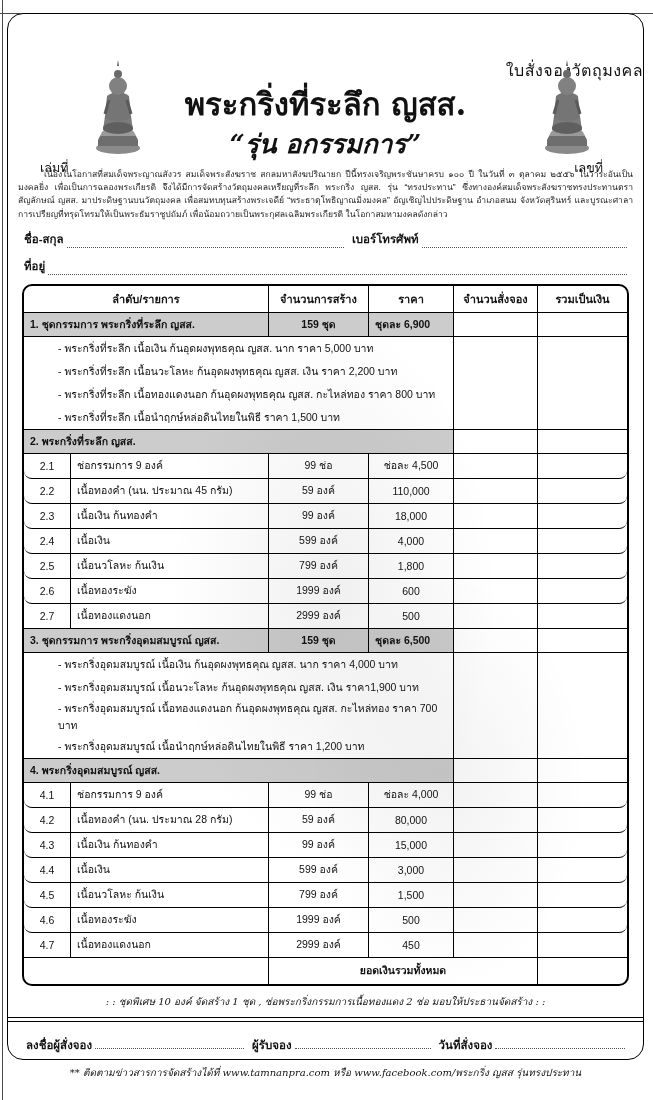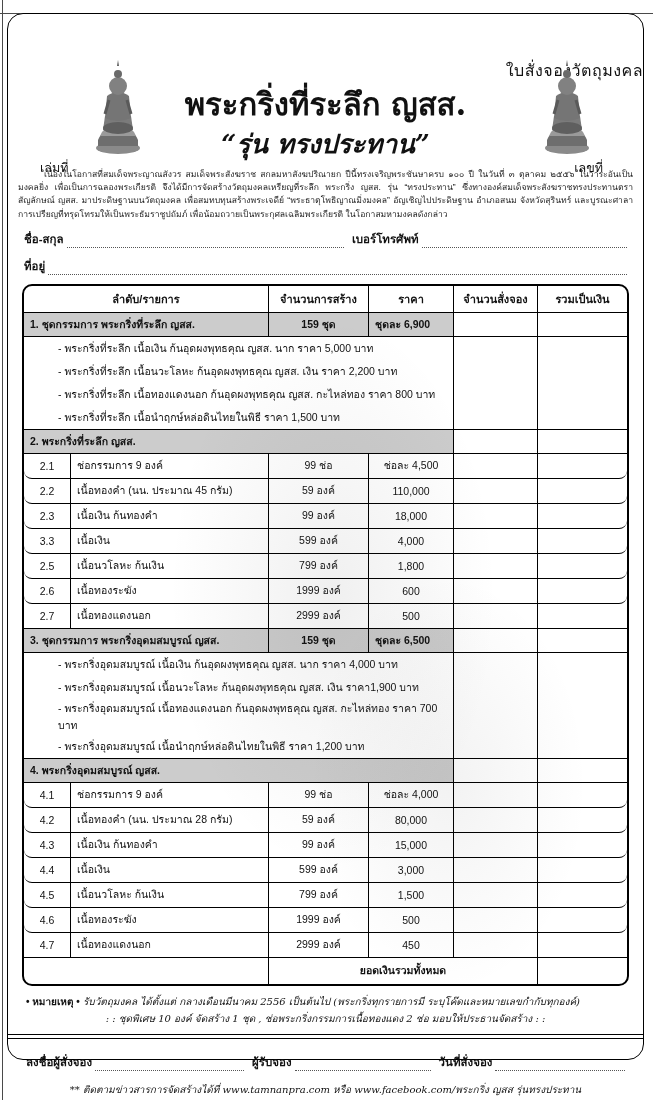--- a/index.html
+++ b/index.html
@@ -67,21 +67,21 @@
   .hcell{font-size:11px;}
 
   
   .notes{margin:7px 18px 0;font-family:"DejaVu Serif","Liberation Serif",serif;
     font-style:italic;font-size:10px;line-height:17px;}
   .note2{text-align:center;}
   .nb{font-weight:bold;font-style:normal;font-family:"Liberation Sans",sans-serif;}
 
   
   .dbl{margin-top:7px;height:3px;border-top:1.5px solid #000;border-bottom:1px solid #000;}
-  .sig{display:flex;align-items:flex-end;padding:14px 18px 2px;}
+  .sig{display:flex;align-items:flex-start;padding:14px 18px 2px;}
   .sig .flabel{font-size:11.5px;}
   .sig .dotline{height:12px;}
   .sp1{flex:1.15;}.sp2{flex:1.05;}.sp3{flex:1;}
 
   
   .footer{margin-top:8px;text-align:center;font-family:"DejaVu Serif","Liberation Serif",serif;
     font-style:italic;font-size:10px;line-height:17px;}
 </style>
 </head>
 <body>
@@ -119,21 +119,21 @@
       <circle cx="26" cy="30" r="9" fill="#818181"></circle>
       <circle cx="26" cy="18" r="4" fill="#6a6a6a"></circle>
       <path d="M25 10 L27 10 L26 4 Z" fill="#5c5c5c"></path>
       <path d="M17 44 L13 58 M35 44 L39 58" stroke="#5a5a5a" stroke-width="3" fill="none"></path>
     </svg>
   </div>
 
   <div class="head-center">
     <div class="head-sub">ใบสั่งจองวัตถุมงคล</div>
     <div class="head-title">พระกริ่งที่ระลึก ญสส.</div>
-    <div class="head-edition">“รุ่น ทรงประทาน”</div>
+    <div class="head-edition">“รุ่น อกรรมการ”</div>
   </div>
 
   <span class="vol left">เล่มที่</span>
   <span class="vol right">เลขที่</span>
 
   <div class="intro">เนื่องในโอกาสที่สมเด็จพระญาณสังวร สมเด็จพระสังฆราช สกลมหาสังฆปริณายก ปีนี้ทรงเจริญพระชันษาครบ ๑๐๐ ปี ในวันที่ ๓ ตุลาคม ๒๕๕๖ ในวาระอันเป็นมงคลยิ่ง เพื่อเป็นการฉลองพระเกียรติ จึงได้มีการจัดสร้างวัตถุมงคลเหรียญที่ระลึก พระกริ่ง ญสส. รุ่น “ทรงประทาน” ซึ่งทางองค์สมเด็จพระสังฆราชทรงประทานตราสัญลักษณ์ ญสส. มาประดิษฐานบนวัตถุมงคล เพื่อสมทบทุนสร้างพระเจดีย์ “พระธาตุโพธิญาณมิ่งมงคล” อัญเชิญไปประดิษฐาน อำเภอสนม จังหวัดสุรินทร์ และบูรณะศาลาการเปรียญที่ทรุดโทรมให้เป็นพระธัมราชูปถัมภ์ เพื่อน้อมถวายเป็นพระกุศลเฉลิมพระเกียรติ ในโอกาสมหามงคลดังกล่าว</div>
 
   <div class="fields">
     <div class="frow">
       <span class="flabel">ชื่อ-สกุล</span>
@@ -205,21 +205,21 @@
       </div>
       <div class="trow nrow bb">
         <div class="c ctr">2.3</div>
         <div class="c bl">เนื้อเงิน ก้นทองคำ</div>
         <div class="c ctr bl">99 องค์</div>
         <div class="c ctr bl">18,000</div>
         <div class="c bl"></div>
         <div class="c bl"></div>
       </div>
       <div class="trow nrow bb">
-        <div class="c ctr">3.3</div>
+        <div class="c ctr">2.4</div>
         <div class="c bl">เนื้อเงิน</div>
         <div class="c ctr bl">599 องค์</div>
         <div class="c ctr bl">4,000</div>
         <div class="c bl"></div>
         <div class="c bl"></div>
       </div>
       <div class="trow nrow bb">
         <div class="c ctr">2.5</div>
         <div class="c bl">เนื้อนวโลหะ ก้นเงิน</div>
         <div class="c ctr bl">799 องค์</div>
@@ -332,21 +332,20 @@
         <div class="c bl"></div>
       </div>
       <div class="trow hrow bt">
         <div class="c " style="grid-column: 1 / 3;"></div>
         <div class="c ctr b bl" style="grid-column: 3 / 6;">ยอดเงินรวมทั้งหมด</div>
         <div class="c bl"></div>
       </div>
     </div>
 
   <div class="notes">
-    <div><span class="nb">• หมายเหตุ •</span><span> รับวัตถุมงคล ได้ตั้งแต่ กลางเดือนมีนาคม 2556 เป็นต้นไป (พระกริ่งทุกรายการมี ระบุโค๊ดและหมายเลขกำกับทุกองค์)</span></div>
     <div class="note2">: : ชุดพิเศษ 10 องค์ จัดสร้าง 1 ชุด , ช่อพระกริ่งกรรมการเนื้อทองแดง 2 ช่อ มอบให้ประธานจัดสร้าง : :</div>
   </div>
 
   <div class="dbl"></div>
 
   <div class="sig">
     <span class="flabel">ลงชื่อผู้สั่งจอง</span>
     <span class="dotline sp1"></span>
     <span class="flabel" style="padding-left:8px;">ผู้รับจอง</span>
     <span class="dotline sp2"></span>

